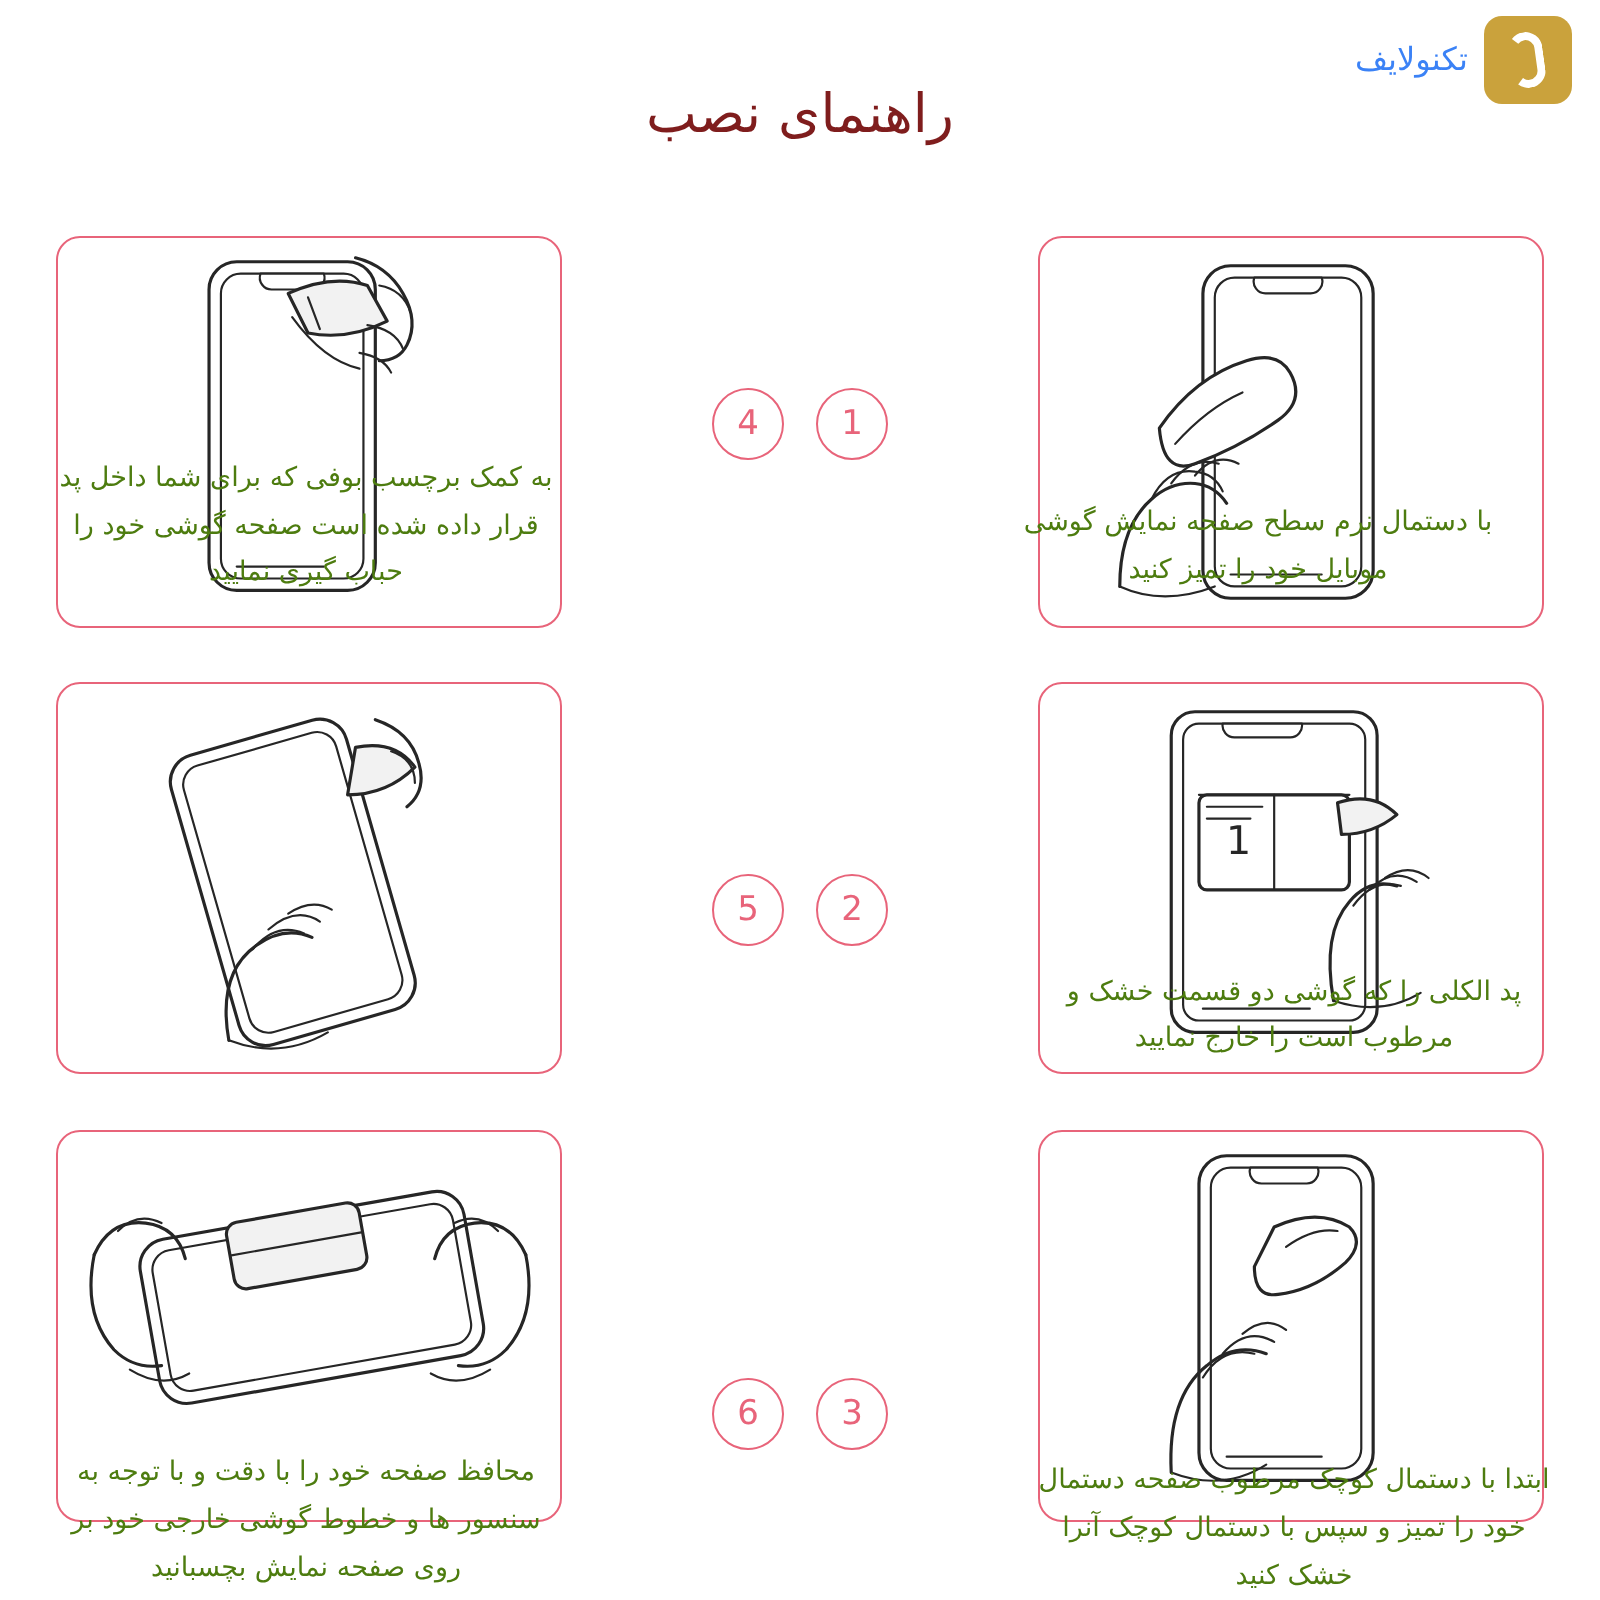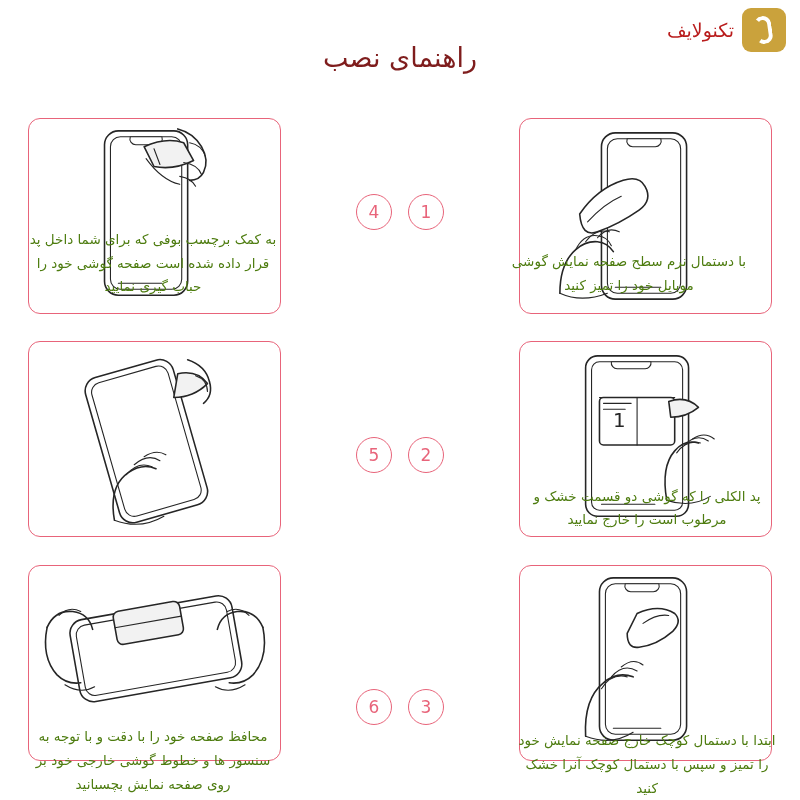--- a/index.html
+++ b/index.html
@@ -47,22 +47,22 @@
     top: 8px;
     width: 17px;
     height: 28px;
     border: 4px solid #ffffff;
     border-radius: 10px 10px 10px 10px;
     border-left-color: transparent;
     box-sizing: border-box;
     transform: rotate(-8deg);
   }
   .logo-text {
-    font-size: 19px;
-    color: #b91c1c;
+    font-size: 16px;
+    color: #3b82f6;
     letter-spacing: 0px;
     font-family: Liberation Sans, sans-serif;
     direction: rtl;
     white-space: nowrap;
   }
 
   
   .title {
     position: absolute;
     top: 42px;
@@ -301,21 +301,21 @@
           <path d="M124 58 q14 -10 26 -8" class="line-thin"></path>
 
           <path d="M66 172 q-2 -38 18 -54 q14 -12 30 -6" class="line-stroke"></path>
           <path d="M82 124 q10 -16 26 -12" class="line-thin"></path>
           <path d="M92 112 q12 -14 26 -6" class="line-thin"></path>
           <path d="M102 102 q12 -10 22 -2" class="line-thin"></path>
           <path d="M66 172 q26 10 48 -4" class="line-thin"></path>
         </svg>
       </div>
       <div class="badge">3</div>
-      <div class="caption">ابتدا با دستمال کوچک خارج صفحه نمایش خود را تمیز و سپس با دستمال کوچک آنرا خشک کنید</div>
+      <div class="caption">ابتدا با دستمال کوچک مرطوب صفحه دستمال خود را تمیز و سپس با دستمال کوچک آنرا خشک کنید</div>
     </div>
 
     <div class="cell pos-l3">
       <div class="card">
         <svg class="card-art" viewBox="0 0 253 196">
           <g transform="rotate(-10 126 90)">
             <rect x="46" y="42" width="166" height="84" rx="14" class="line-stroke fill-white"></rect>
             <rect x="52" y="48" width="154" height="72" rx="10" class="line-thin fill-white"></rect>
             <rect x="92" y="40" width="68" height="34" rx="6" class="line-stroke fill-light"></rect>
             <path d="M92 56 h68" class="line-thin"></path>

